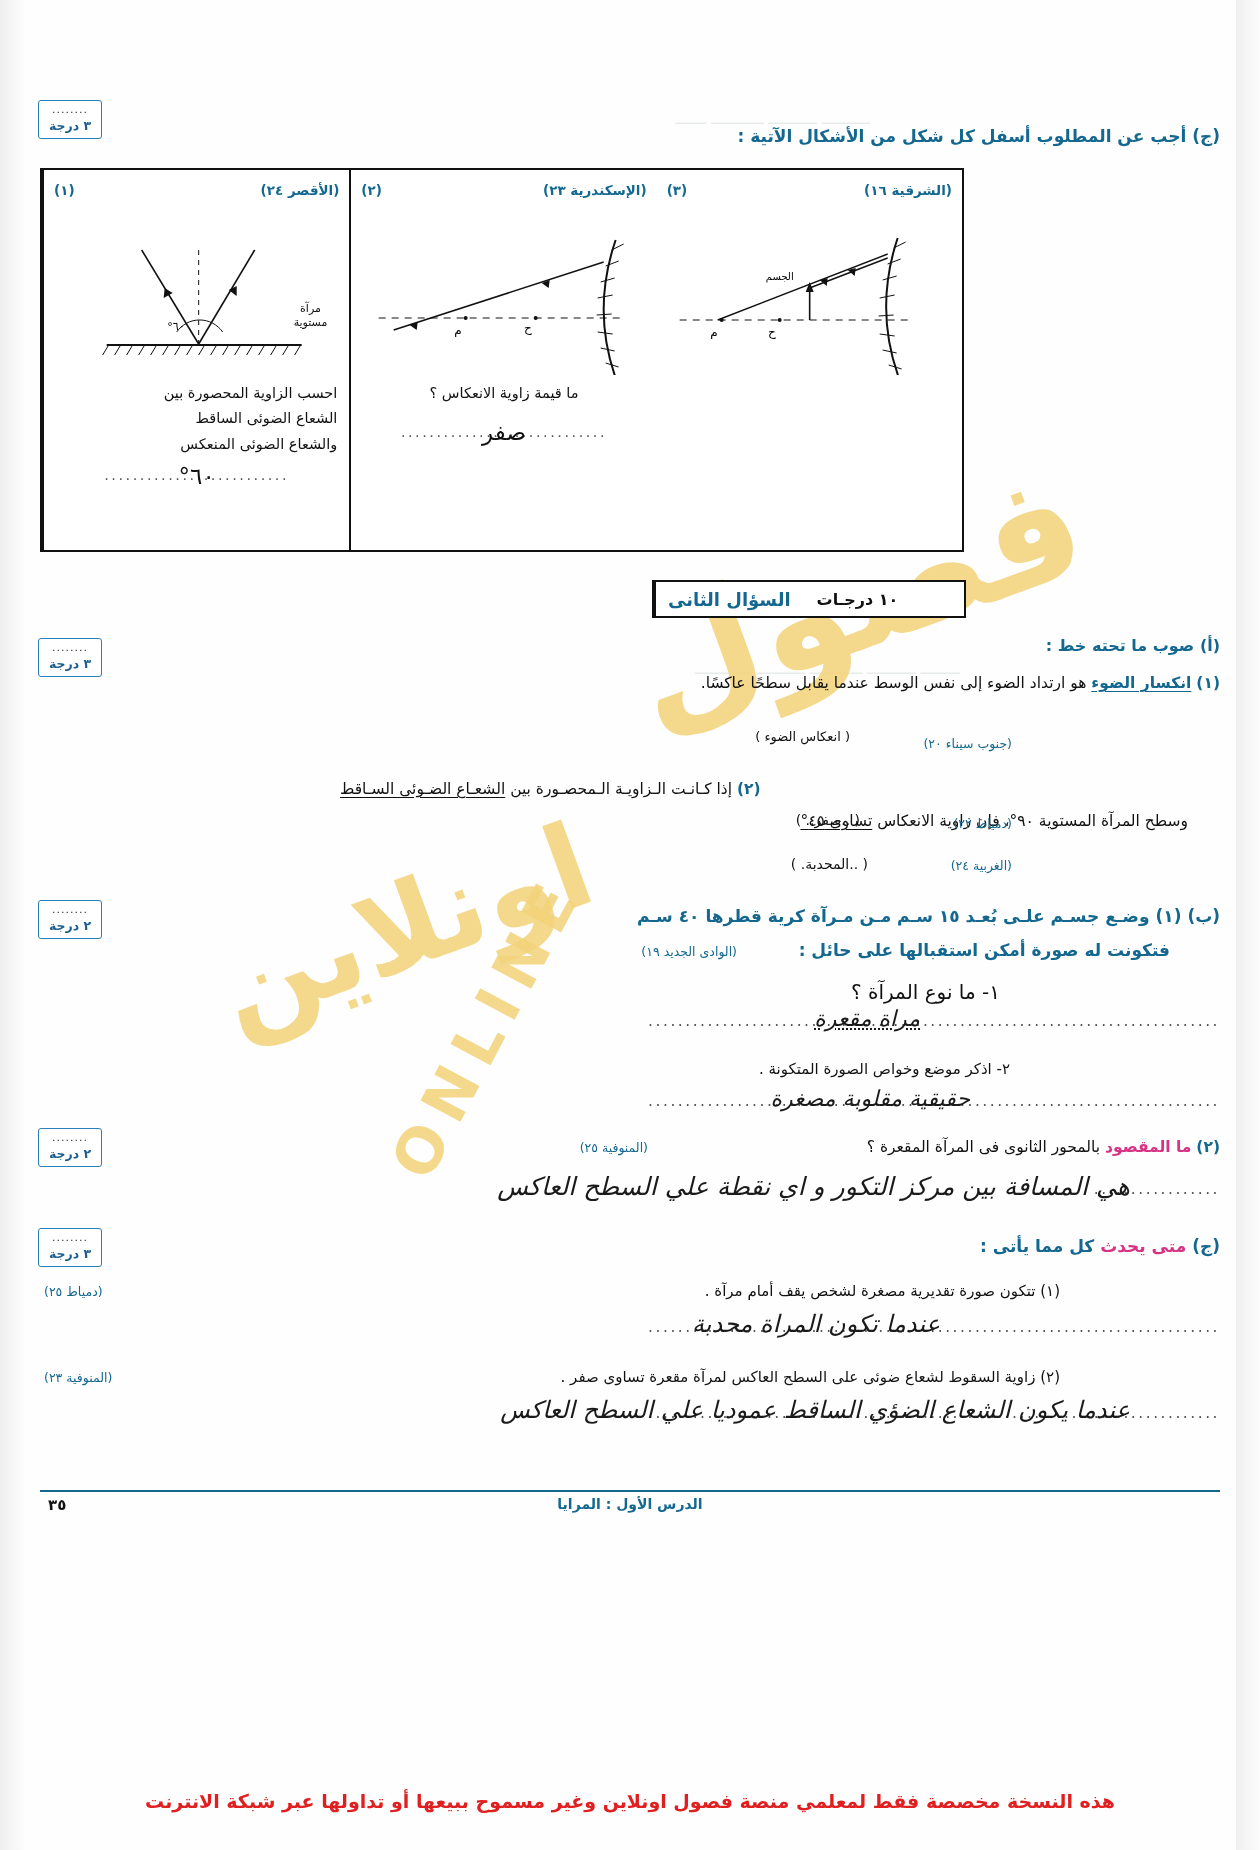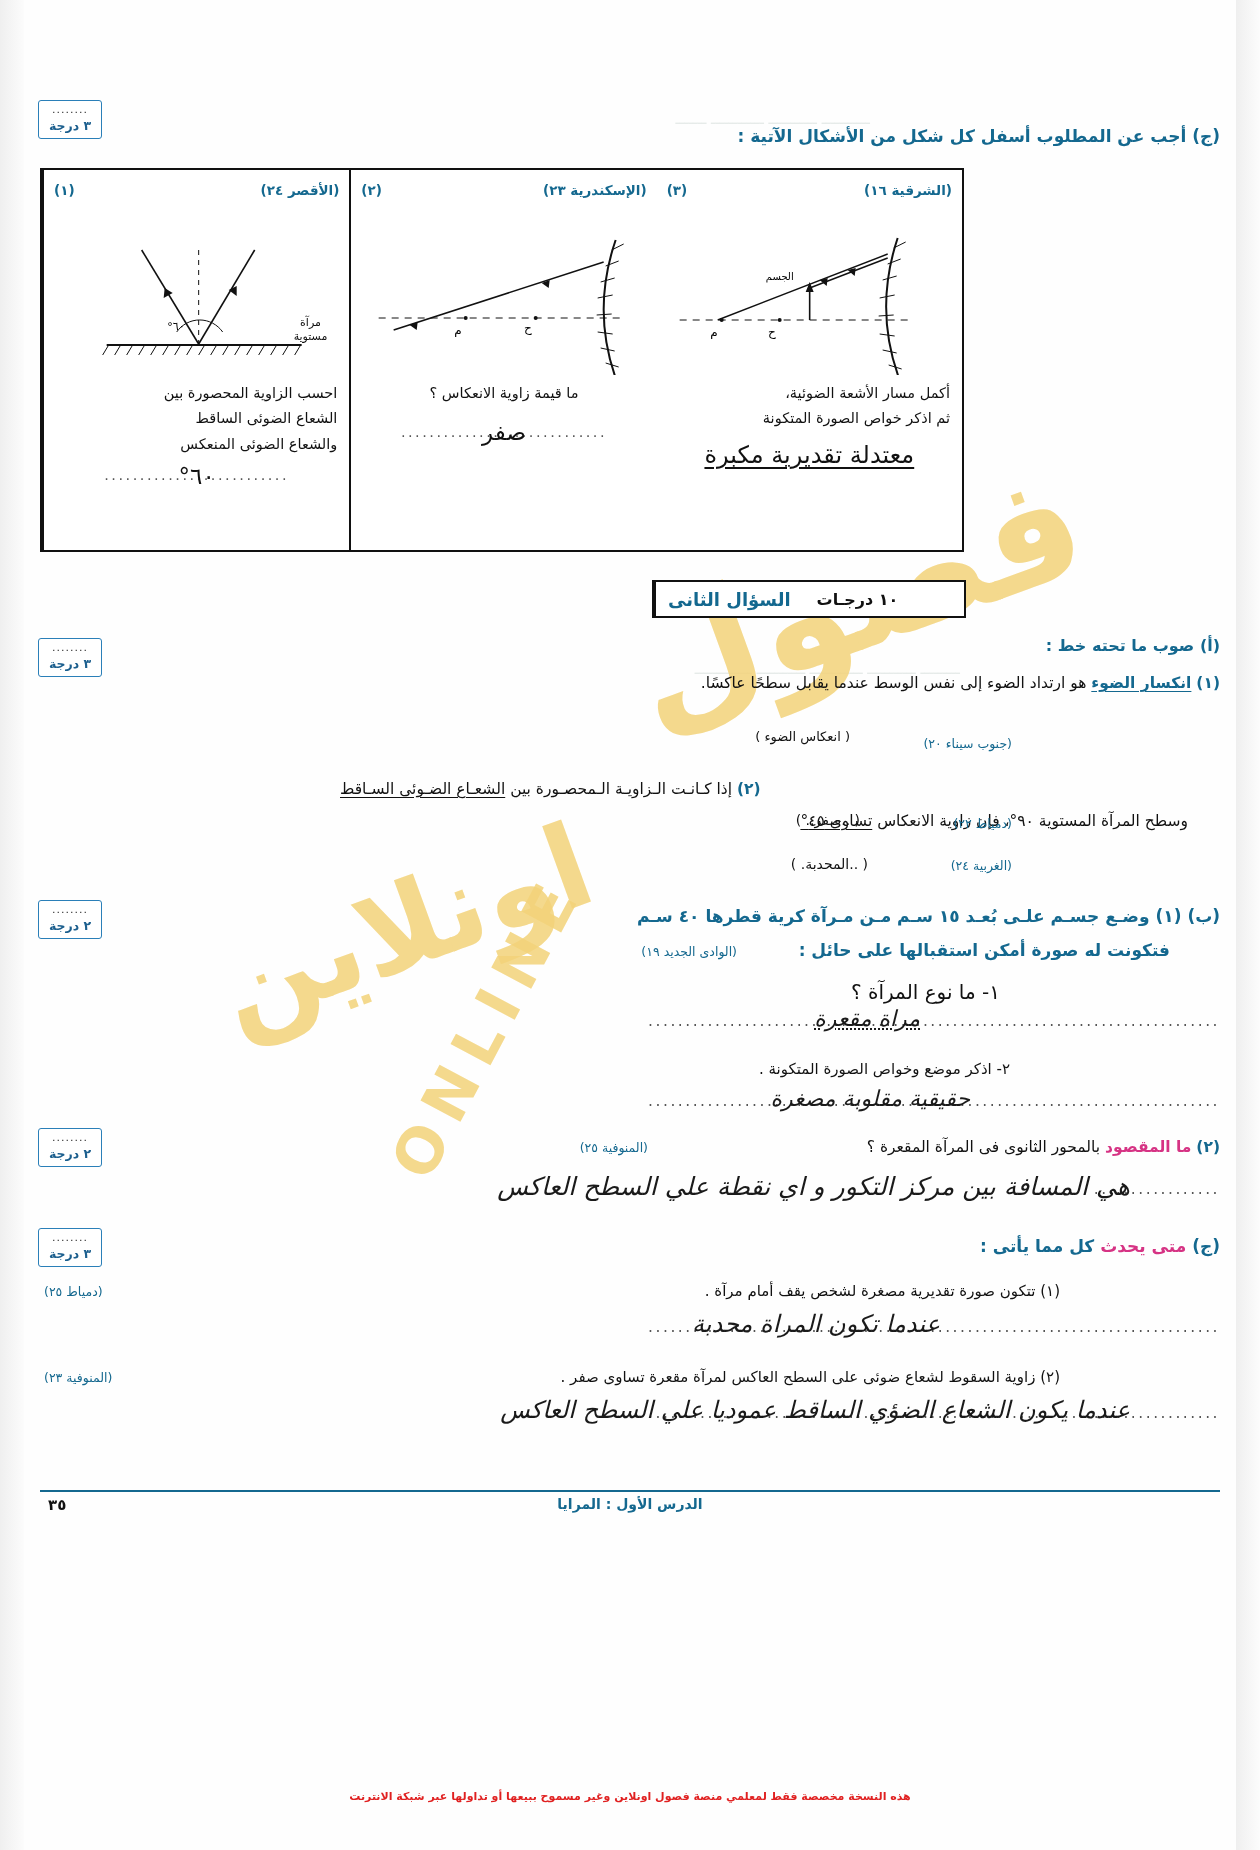--- a/index.html
+++ b/index.html
@@ -149,21 +149,21 @@
   .footer-txt{
     position:absolute;left:0;top:1496px;width:1260px;
     text-align:center;direction:rtl;font-size:14px;color:#14688f;font-weight:bold;
   }
   .page-no{
     position:absolute;left:48px;top:1496px;font-size:15px;color:#111;font-weight:bold;
   }
   .redbar{
     position:absolute;left:0;right:0;top:1790px;
     text-align:center;direction:rtl;
-    color:#e02020;font-weight:bold;font-size:11px;
+    color:#e02020;font-weight:bold;font-size:19px;
   }
   .edge{
     position:absolute;top:0;bottom:0;width:24px;
     background:linear-gradient(90deg,#efefef,#fcfcfc);
   }
 </style>
 </head>
 <body>
 
 <div class="page">
@@ -219,21 +219,21 @@
               <line x1="254" y1="135" x2="248" y2="145"></line>
             </g>
             <line x1="152" y1="40" x2="152" y2="133" stroke="#111" stroke-width="1" stroke-dasharray="5,5"></line>
             <line x1="95" y1="40" x2="152" y2="134" stroke="#111" stroke-width="1.6"></line>
             <polygon points="118,78 126,83 117,88" fill="#111"></polygon>
             <line x1="152" y1="134" x2="208" y2="40" stroke="#111" stroke-width="1.6"></line>
             <polygon points="190,76 182,80 190,86" fill="#111"></polygon>
             <path d="M130 122 A 28 28 0 0 1 176 122" fill="none" stroke="#111" stroke-width="1"></path>
             <text x="138" y="120" font-size="11" font-family="DejaVu Sans">٦٠°</text>
           </svg>
-          <div style="position:absolute;right:22px;top:92px;font-size:11px;line-height:1.25;direction:rtl;text-align:center;color:#111;margin-top:14px;">مرآة<br>مستوية</div>
+          <div style="position:absolute;right:22px;top:92px;font-size:11px;line-height:1.25;direction:rtl;text-align:center;color:#111;">مرآة<br>مستوية</div>
         </div>
         <div class="fig-txt">
           <div>احسب الزاوية المحصورة بين</div>
           <div>الشعاع الضوئى الساقط</div>
           <div>والشعاع الضوئى المنعكس</div>
           <div style="margin-top:6px;position:relative;text-align:center;">
             <span class="dotline">..........................</span>
             <span class="ans-h" style="position:absolute;left:0;right:0;top:-7px;border:none;text-decoration:none;">٦٠°</span>
           </div>
         </div>
@@ -301,27 +301,20 @@
             <polygon points="196,58 188,60 195,66" fill="#111"></polygon>
             <line x1="150" y1="110" x2="150" y2="76" stroke="#111" stroke-width="1.6"></line>
             <polygon points="146,82 150,72 154,82" fill="#111"></polygon>
             <text x="134" y="70" font-size="10" font-family="DejaVu Sans">الجسم</text>
             <text x="58" y="126" font-size="12" font-family="DejaVu Sans">م</text>
             <text x="116" y="126" font-size="12" font-family="DejaVu Sans">ح</text>
             <circle cx="62" cy="110" r="2" fill="#111"></circle>
             <circle cx="120" cy="110" r="2" fill="#111"></circle>
           </svg>
         </div>
-        <div class="fig-txt">
-          <div>أكمل مسار الأشعة الضوئية،</div>
-          <div>ثم اذكر خواص الصورة المتكونة</div>
-          <div style="margin-top:2px;text-align:center;">
-            <span class="ans-h" style="font-size:24px;">معتدلة تقديرية مكبرة</span>
-          </div>
-        </div>
       </div>
     </div>
 
     <div class="q2-title">
       <div class="lbl">السؤال الثانى</div>
       <div class="deg">١٠ درجـات</div>
     </div>
 
     <div class="score-box" style="left:38px;top:638px;">
       <span class="dots">........</span>

